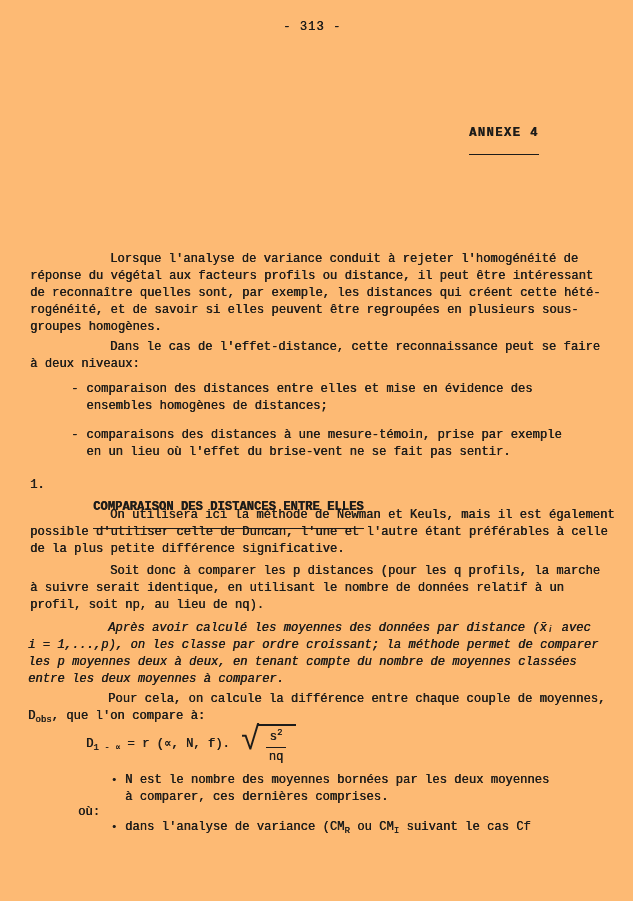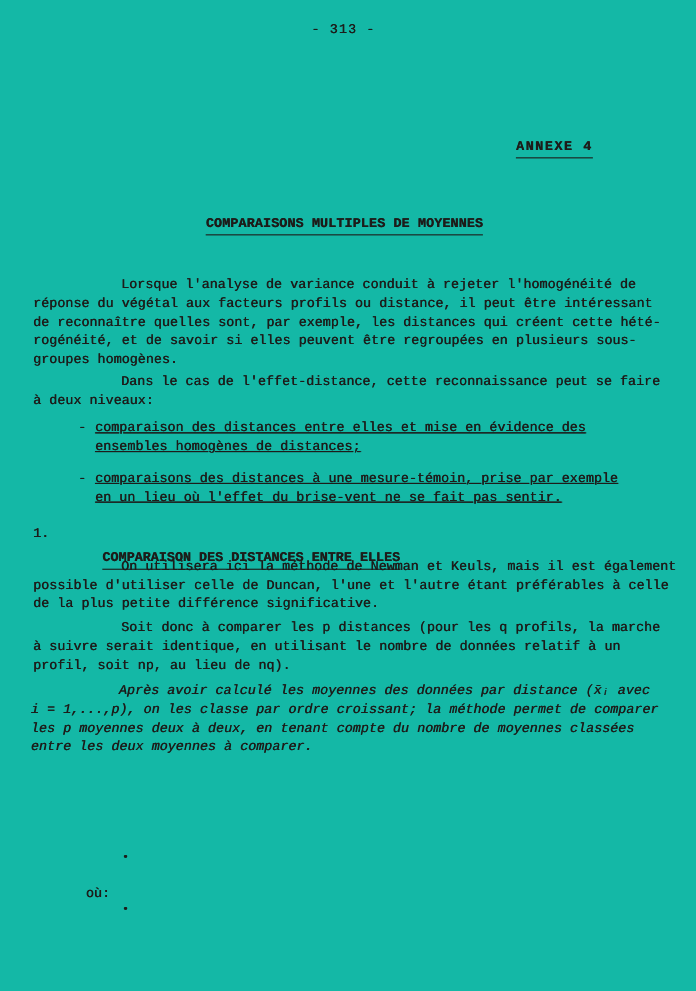--- a/index.html
+++ b/index.html
@@ -1,42 +1,42 @@
 <!DOCTYPE html>
 <html><head>
 <meta charset="utf-8">
 <style>
   html, body { margin: 0; padding: 0; background: #ffffff; }
   .page {
     position: relative;
     width: 633px;
     height: 901px;
-    background: #14b8a6;
+    background: #fdba74;
     font-family: "Liberation Mono", "DejaVu Sans Mono", monospace;
     font-size: 12.2px;
     line-height: 17px;
     color: #1d1c1a;
     overflow: hidden;
     text-shadow: 0.4px 0 0 currentColor; 
   }
   .abs { position: absolute; }
   .pre { white-space: pre-line; }
   .ind { text-indent: 80px; }
   .bold { font-weight: bold; }
-  .ul { border-bottom: 1.6px solid currentColor; padding-bottom: 1px; display: inline-block; }
+  .ul { border-bottom: 1.6px solid currentColor; padding-bottom: 12px; display: inline-block; }
 
   #pagenum   { left: 283px; top: 19px;  letter-spacing: 1px; }
   #annex     { left: 469px; top: 125px; letter-spacing: 1.4px; }
   #title     { left: 187px; top: 195px; letter-spacing: 0.1px; }
 
   #p1   { left: 30px; top: 251px; width: 586px; }
   #p2   { left: 30px; top: 339px; width: 586px; }
 
   .bullet { display: flex; gap: 8px; }
-  .bullet .btext { white-space: pre-line; width: 492px; text-decoration: underline; }
+  .bullet .btext { white-space: pre-line; width: 492px; }
   #bullet1 { left: 71px; top: 381px; }
   #bullet2 { left: 71px; top: 427px; }
 
   #secnum  { left: 30px; top: 477px; }
   #sechead { left: 93px; top: 477px; margin-top: 22px; }
 
   #s1p1 { left: 30px; top: 507px; width: 592px; }
   #s1p2 { left: 30px; top: 563px; width: 586px; }
   #s1p3 { left: 28px; top: 620px; width: 592px; font-style: italic; }
   #s1p4 { left: 28px; top: 691px; width: 592px; }
@@ -61,21 +61,20 @@
 </style>
 </head>
 <body>
 
 <div class="page">
 
   <div class="abs" id="pagenum">- 313 -</div>
 
   <div class="abs" id="annex"><span class="ul bold">ANNEXE 4</span></div>
 
-  <div class="abs" id="title"><span class="ul bold">COMPARAISONS MULTIPLES DE MOYENNES</span></div>
 
   <div class="abs pre ind" id="p1">Lorsque l'analyse de variance conduit à rejeter l'homogénéité de
 réponse du végétal aux facteurs profils ou distance, il peut être intéressant
 de reconnaître quelles sont, par exemple, les distances qui créent cette hété-
 rogénéité, et de savoir si elles peuvent être regroupées en plusieurs sous-
 groupes homogènes.</div>
 
   <div class="abs pre ind" id="p2">Dans le cas de l'effet-distance, cette reconnaissance peut se faire
 à deux niveaux:</div>
 
@@ -100,23 +99,43 @@
 
   <div class="abs pre ind" id="s1p1">On utilisera ici la méthode de Newman et Keuls, mais il est également
 possible d'utiliser celle de Duncan, l'une et l'autre étant préférables à celle
 de la plus petite différence significative.</div>
 
   <div class="abs pre ind" id="s1p3">Après avoir calculé les moyennes des données par distance (x̄ᵢ avec
 i = 1,...,p), on les classe par ordre croissant; la méthode permet de comparer
 les p moyennes deux à deux, en tenant compte du nombre de moyennes classées
 entre les deux moyennes à comparer.</div>
 
+  <div class="abs" id="s1p4">
+    <div class="ind">Pour cela, on calcule la différence entre chaque couple de moyennes,</div>
+    <div><span>D</span><sub class="subsm">obs</sub><span>, que l'on compare à:</span></div>
+  </div>
 
+  <div class="abs" id="formula">
+    <span><span>D</span><sub class="subsm">1 - ∝</sub></span>
+    <span>= r (∝, N, f).</span>
+    <span class="rad">
+      <span class="rad-sign">√</span>
+      <span class="rad-body">
+        <span class="frac">
+          <span class="num"><span>s</span><sup class="supsm">2</sup></span>
+          <span class="den">nq</span>
+        </span>
+      </span>
+    </span>
+  </div>
 
   <div class="abs" id="where-label">où:</div>
 
   <div class="abs dot" id="dot1">•</div>
+  <div class="abs pre" id="witem1">N est le nombre des moyennes bornées par les deux moyennes
+à comparer, ces dernières comprises.</div>
 
   <div class="abs dot" id="dot2">•</div>
   <div class="abs" id="witem2">
+    <div><span>dans l'analyse de variance (CM</span><sub class="subsm">R</sub><span> ou CM</span><sub class="subsm">I</sub><span> suivant le cas Cf</span></div>
   </div>
 
 </div>
 
 </body></html>

